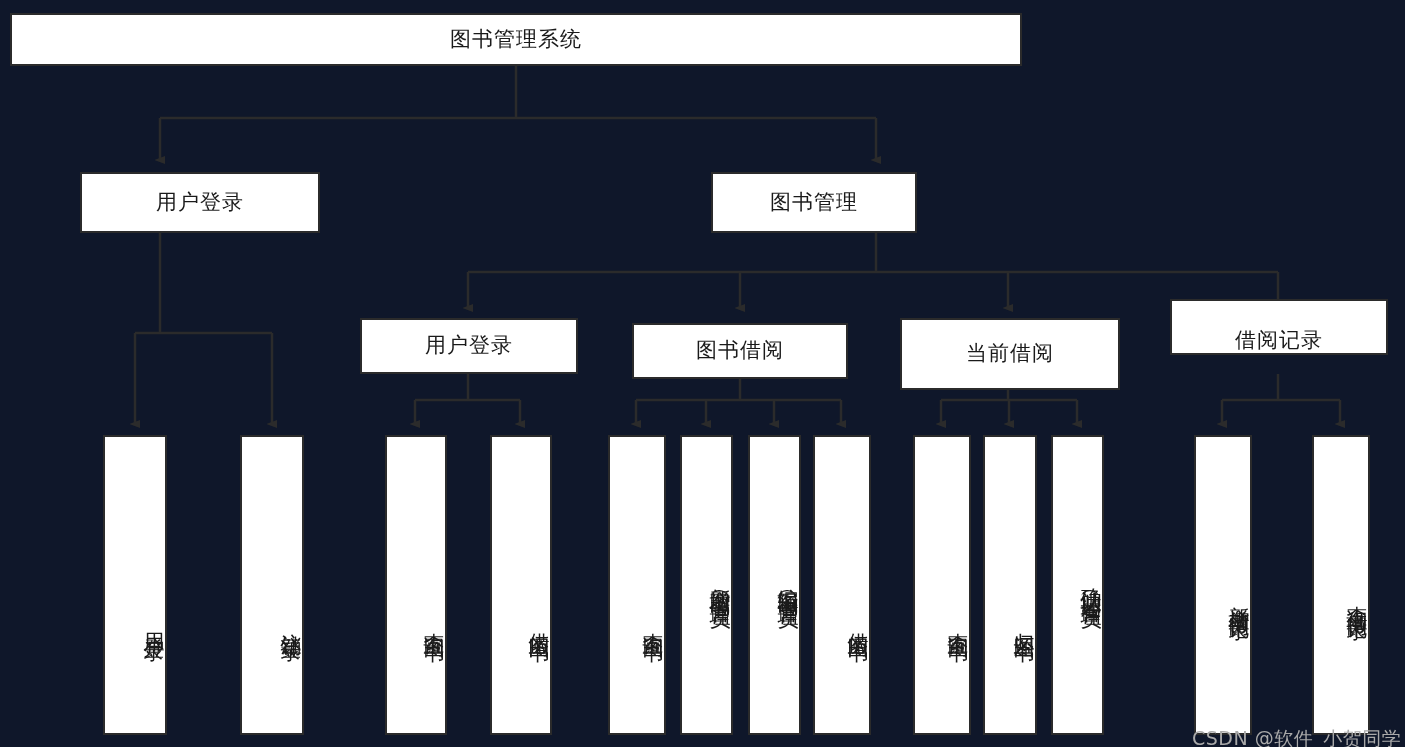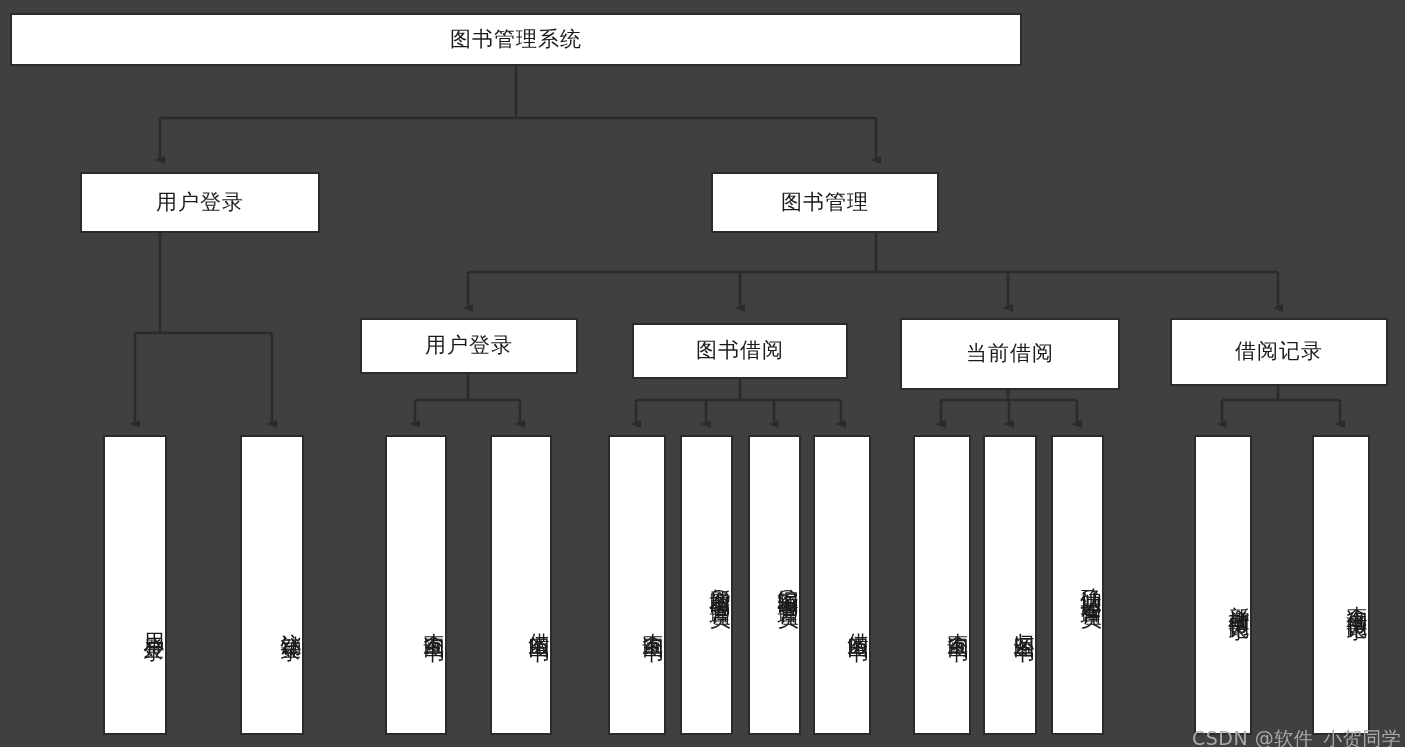--- a/index.html
+++ b/index.html
@@ -8,21 +8,21 @@
     padding: 0;
     background: #ffffff;
   }
   body {
     font-family: "DejaVu Sans", "Liberation Sans", sans-serif;
   }
   #diagram-root {
     position: relative;
     width: 1405px;
     height: 747px;
-    background: #404040;
+    background: #0f172a;
     overflow: hidden;
   }
   #edge-layer {
     position: absolute;
     left: 0;
     top: 0;
     width: 1405px;
     height: 747px;
   }
   .node {
@@ -123,34 +123,34 @@
     </g>
   </svg>
 
   <div class="node horiz" style="left:10px; top:13px; width:1012px; height:53px;">
     <span>图书管理系统</span>
   </div>
 
   <div class="node horiz" style="left:80px; top:172px; width:240px; height:61px;">
     <span>用户登录</span>
   </div>
-  <div class="node horiz" style="left:711px; top:172px; width:228px; height:61px;">
+  <div class="node horiz" style="left:711px; top:172px; width:206px; height:61px;">
     <span>图书管理</span>
   </div>
 
   <div class="node horiz" style="left:360px; top:318px; width:218px; height:56px;">
     <span>用户登录</span>
   </div>
   <div class="node horiz" style="left:632px; top:323px; width:216px; height:56px;">
     <span>图书借阅</span>
   </div>
   <div class="node horiz" style="left:900px; top:318px; width:220px; height:72px;justify-content:center;">
     <span>当前借阅</span>
   </div>
-  <div class="node horiz" style="left:1170px; top:318px; width:218px; height:68px;">
+  <div class="node horiz" style="left:1170px; top:299px; width:218px; height:56px;align-items:flex-end;">
     <span>借阅记录</span>
   </div>
 
   <div class="node vert" style="left:103px; top:435px; width:64px; height:300px; padding-top:80px;">
     <span class="vtext">用户登录</span>
   </div>
   <div class="node vert" style="left:240px; top:435px; width:64px; height:300px; padding-top:80px;">
     <span class="vtext">注销登录</span>
   </div>
 

